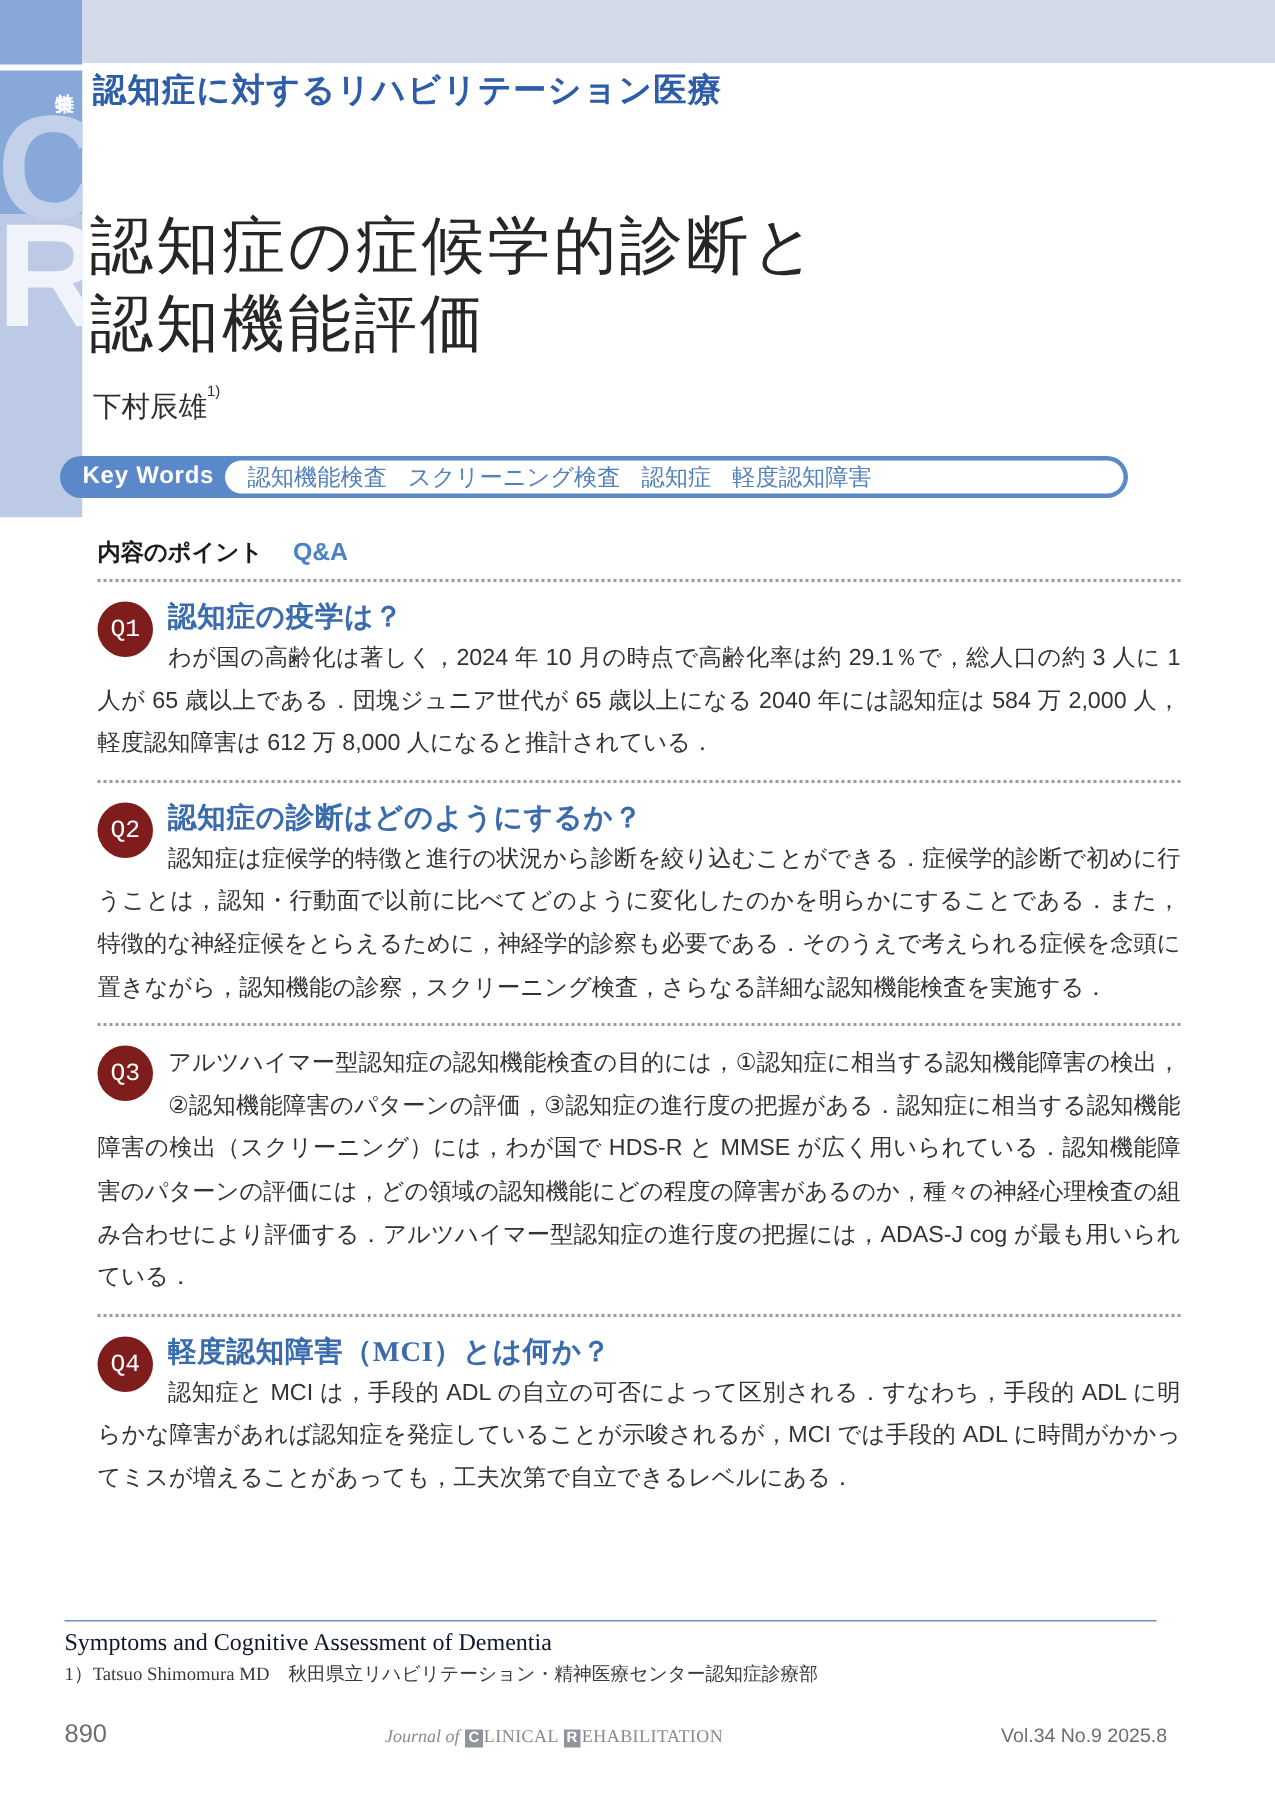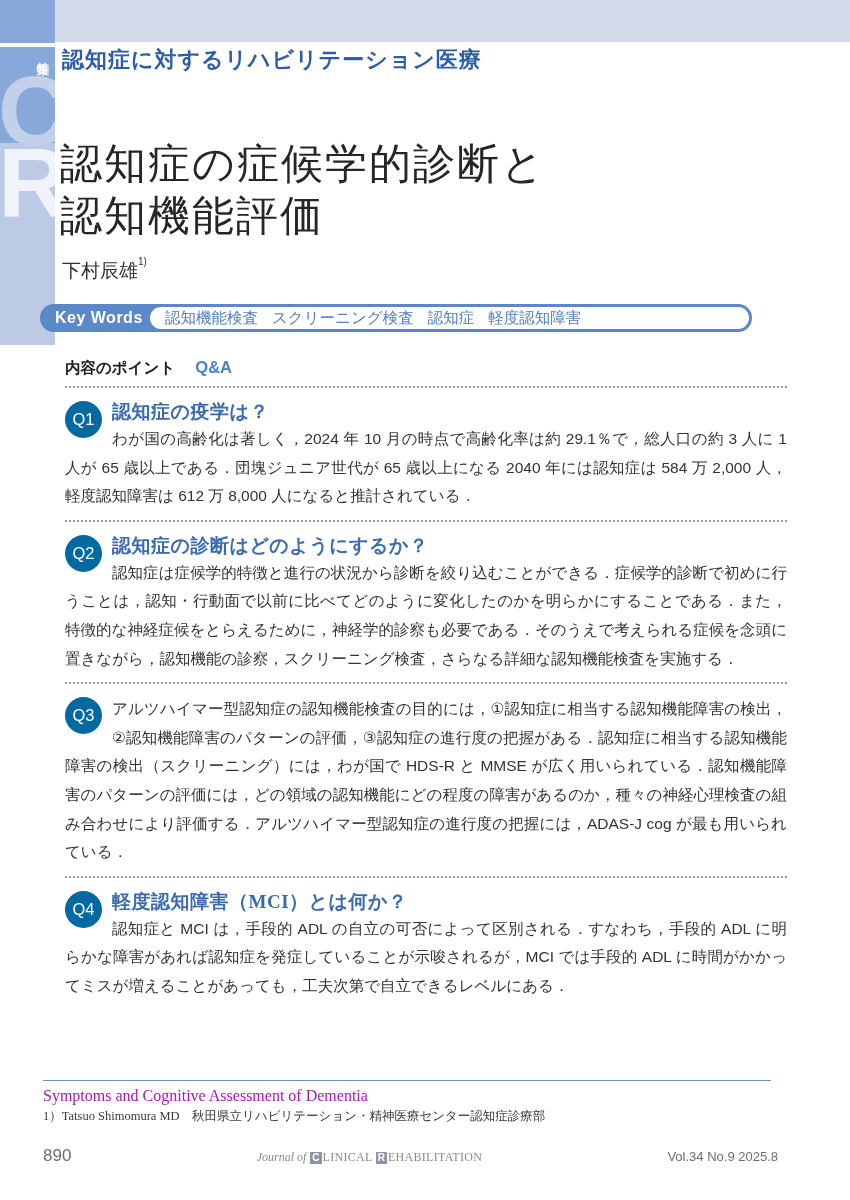--- a/index.html
+++ b/index.html
@@ -51,40 +51,40 @@
   }
   .kw-item{color:#5480bc;font-size:15.5px;font-weight:500;white-space:nowrap;}
   
   .points{position:absolute;left:65px;top:358px;width:722px;}
   .points-head{font-size:15.5px;font-weight:bold;color:#1b1b1b;}
   .points-head .accent{color:#4a82c8;font-size:16.5px;margin-left:20px;}
   .dotsep{border-top:2px dotted #9a9a9a;height:0;margin-top:7px;}
   .qa{margin-top:11px;overflow:visible;}
   .qa::after{content:"";display:block;clear:both;}
   .q-badge{
-    float:left;width:37px;height:37px;border-radius:50%;background:#0369a1;
-    color:#fff;font-family:Liberation Sans, sans-serif;font-size:16.5px;
+    float:left;width:37px;height:37px;border-radius:50%;background:#7f1d1d;
+    color:#fff;font-family:Liberation Mono, monospace;font-size:16.5px;
     display:flex;align-items:center;justify-content:center;margin-right:10px;margin-top:2px;
   }
   .q-title{
     font-family:"Liberation Serif","DejaVu Serif",serif;
     font-size:19px;font-weight:600;color:#3a6bad;line-height:25px;letter-spacing:0.5px;
     margin:0 0 1px 0;
   }
   .q-answer{
     margin:0;font-size:15.5px;line-height:28.6px;color:#333333;text-align:justify;
   }
   .qa-sep{border-top:2px dotted #9a9a9a;height:0;margin-top:9px;}
   
   .footer-info{
     position:absolute;left:43px;top:1080px;width:728px;
     border-top:1.5px solid #6f92c0;padding-top:6px;
     font-family:"Liberation Serif","DejaVu Serif",serif;
   }
-  .footer-entitle{font-size:16px;color:#a21caf;}
+  .footer-entitle{font-size:16px;color:#0f172a;}
   .footer-affil{font-size:12.5px;color:#3a3a3a;margin-top:3px;}
   .footer-bottom{
     position:absolute;left:43px;right:72px;top:1146px;
     display:flex;justify-content:space-between;align-items:baseline;
   }
   .page-number{font-size:17px;color:#6e6e6e;}
   .journal-name{font-size:12px;color:#8a8a8a;font-family:"Liberation Serif","DejaVu Serif",serif;}
   .journal-name .j-it{font-style:italic;margin-right:4px;}
   .j-box{
     display:inline-block;background:#8f959d;color:#ffffff;font-weight:bold;

